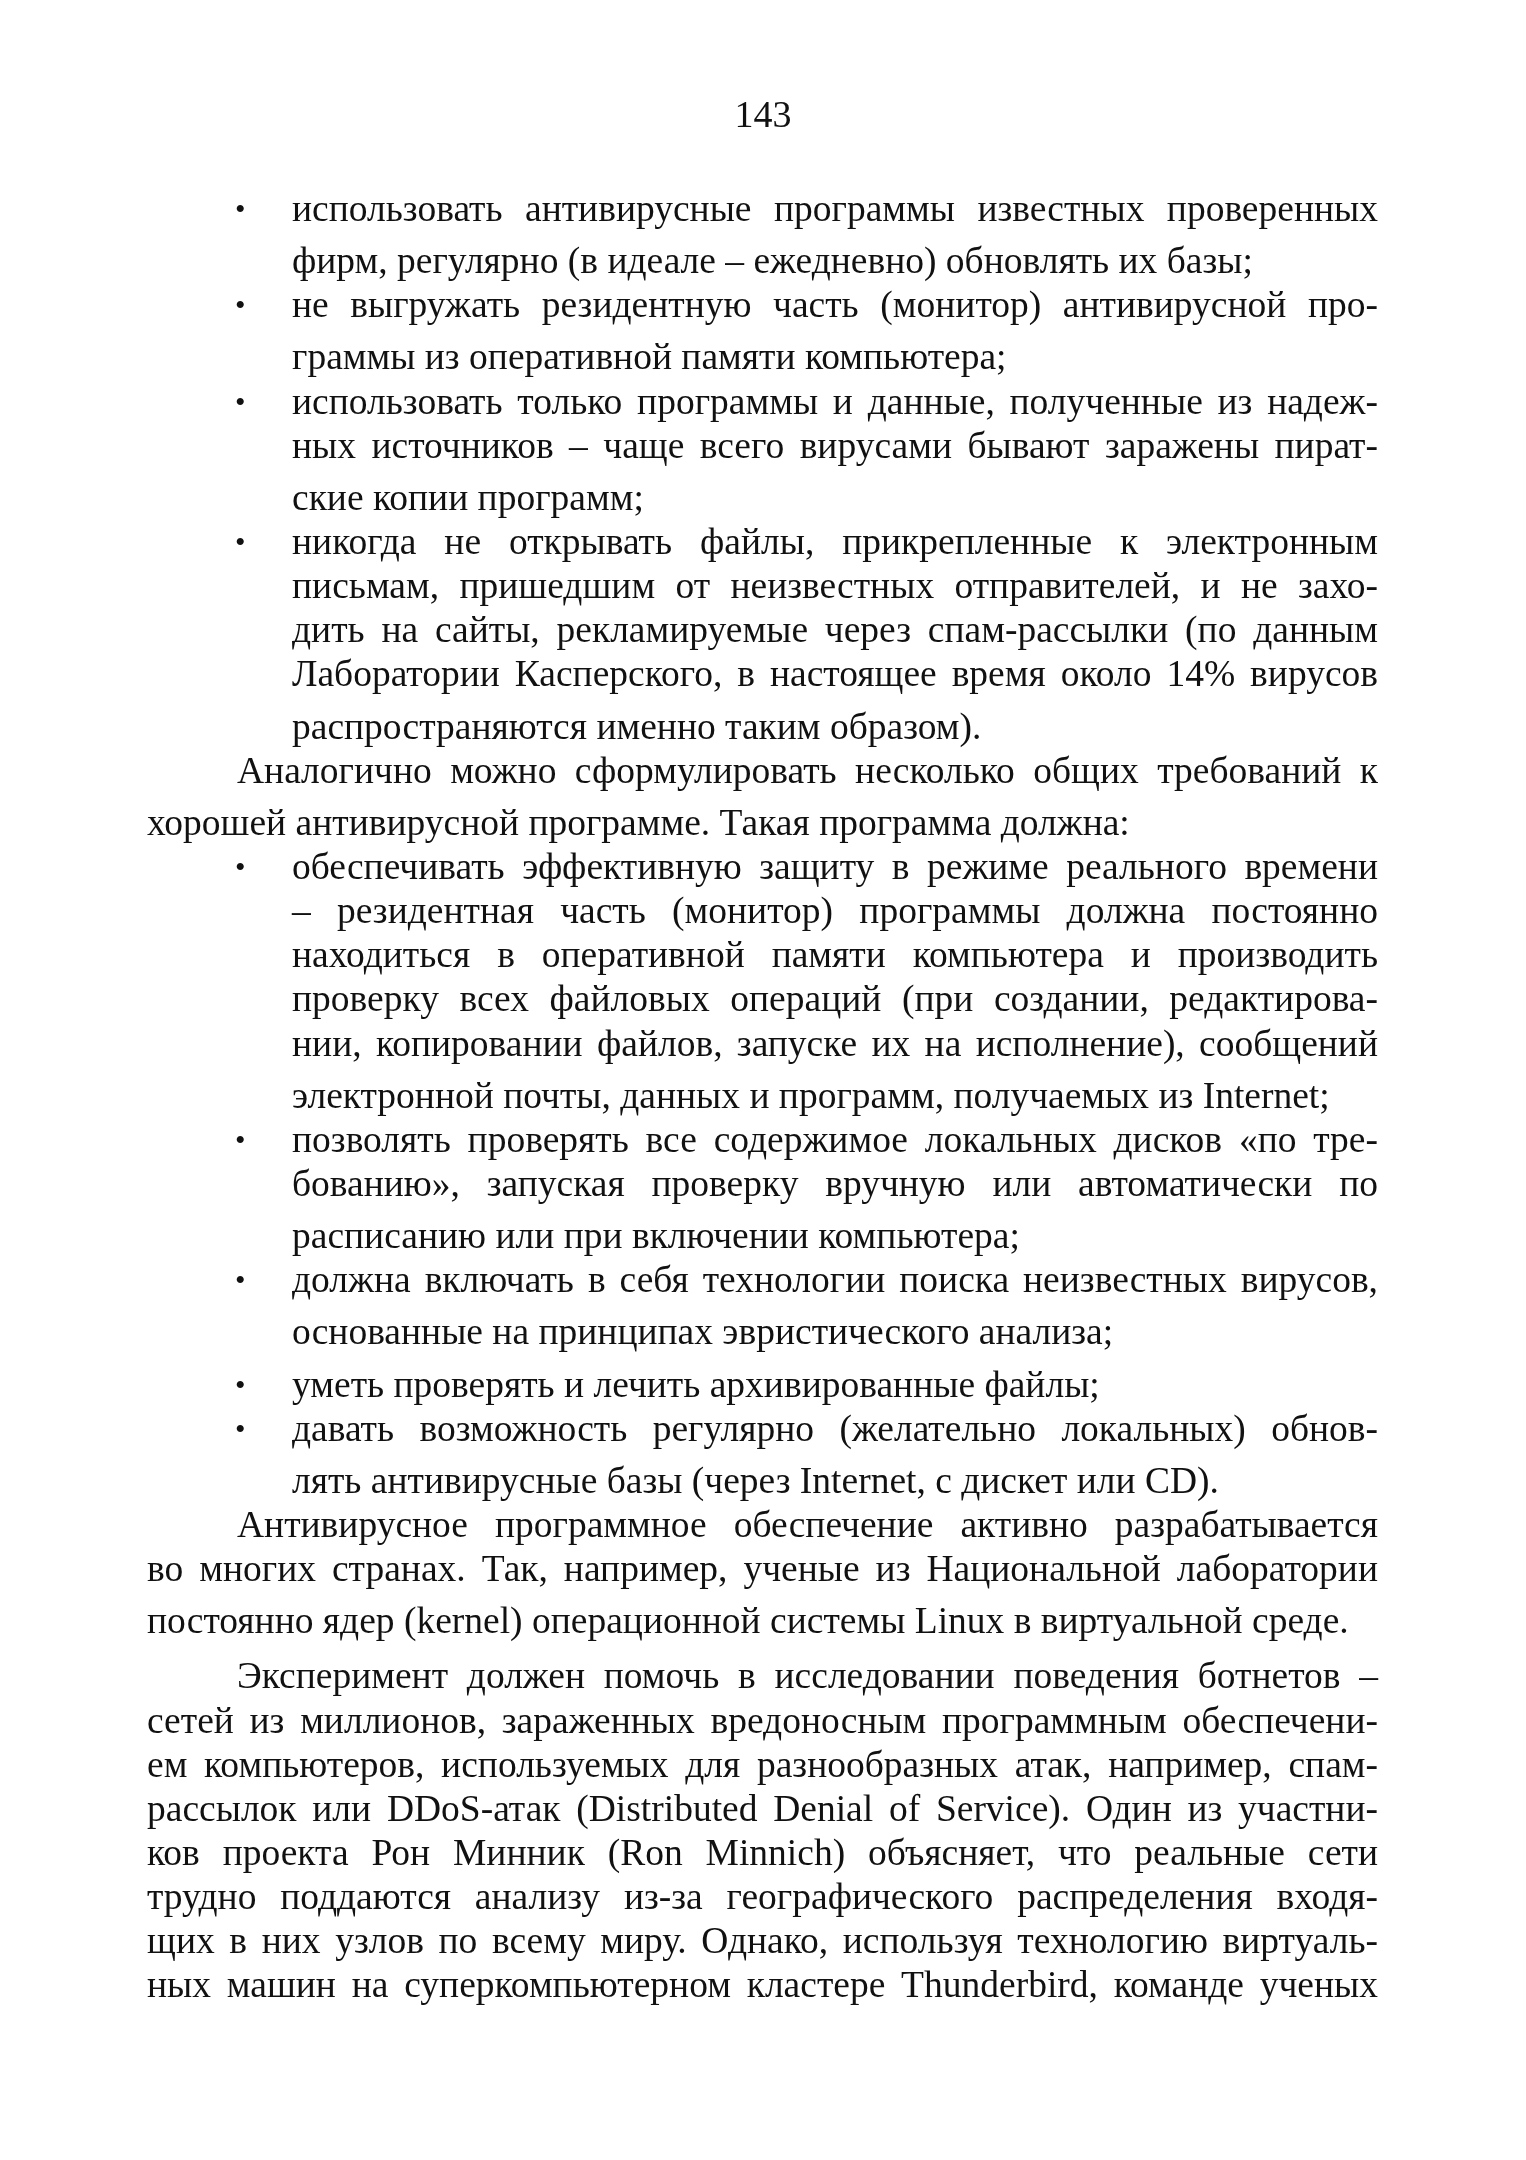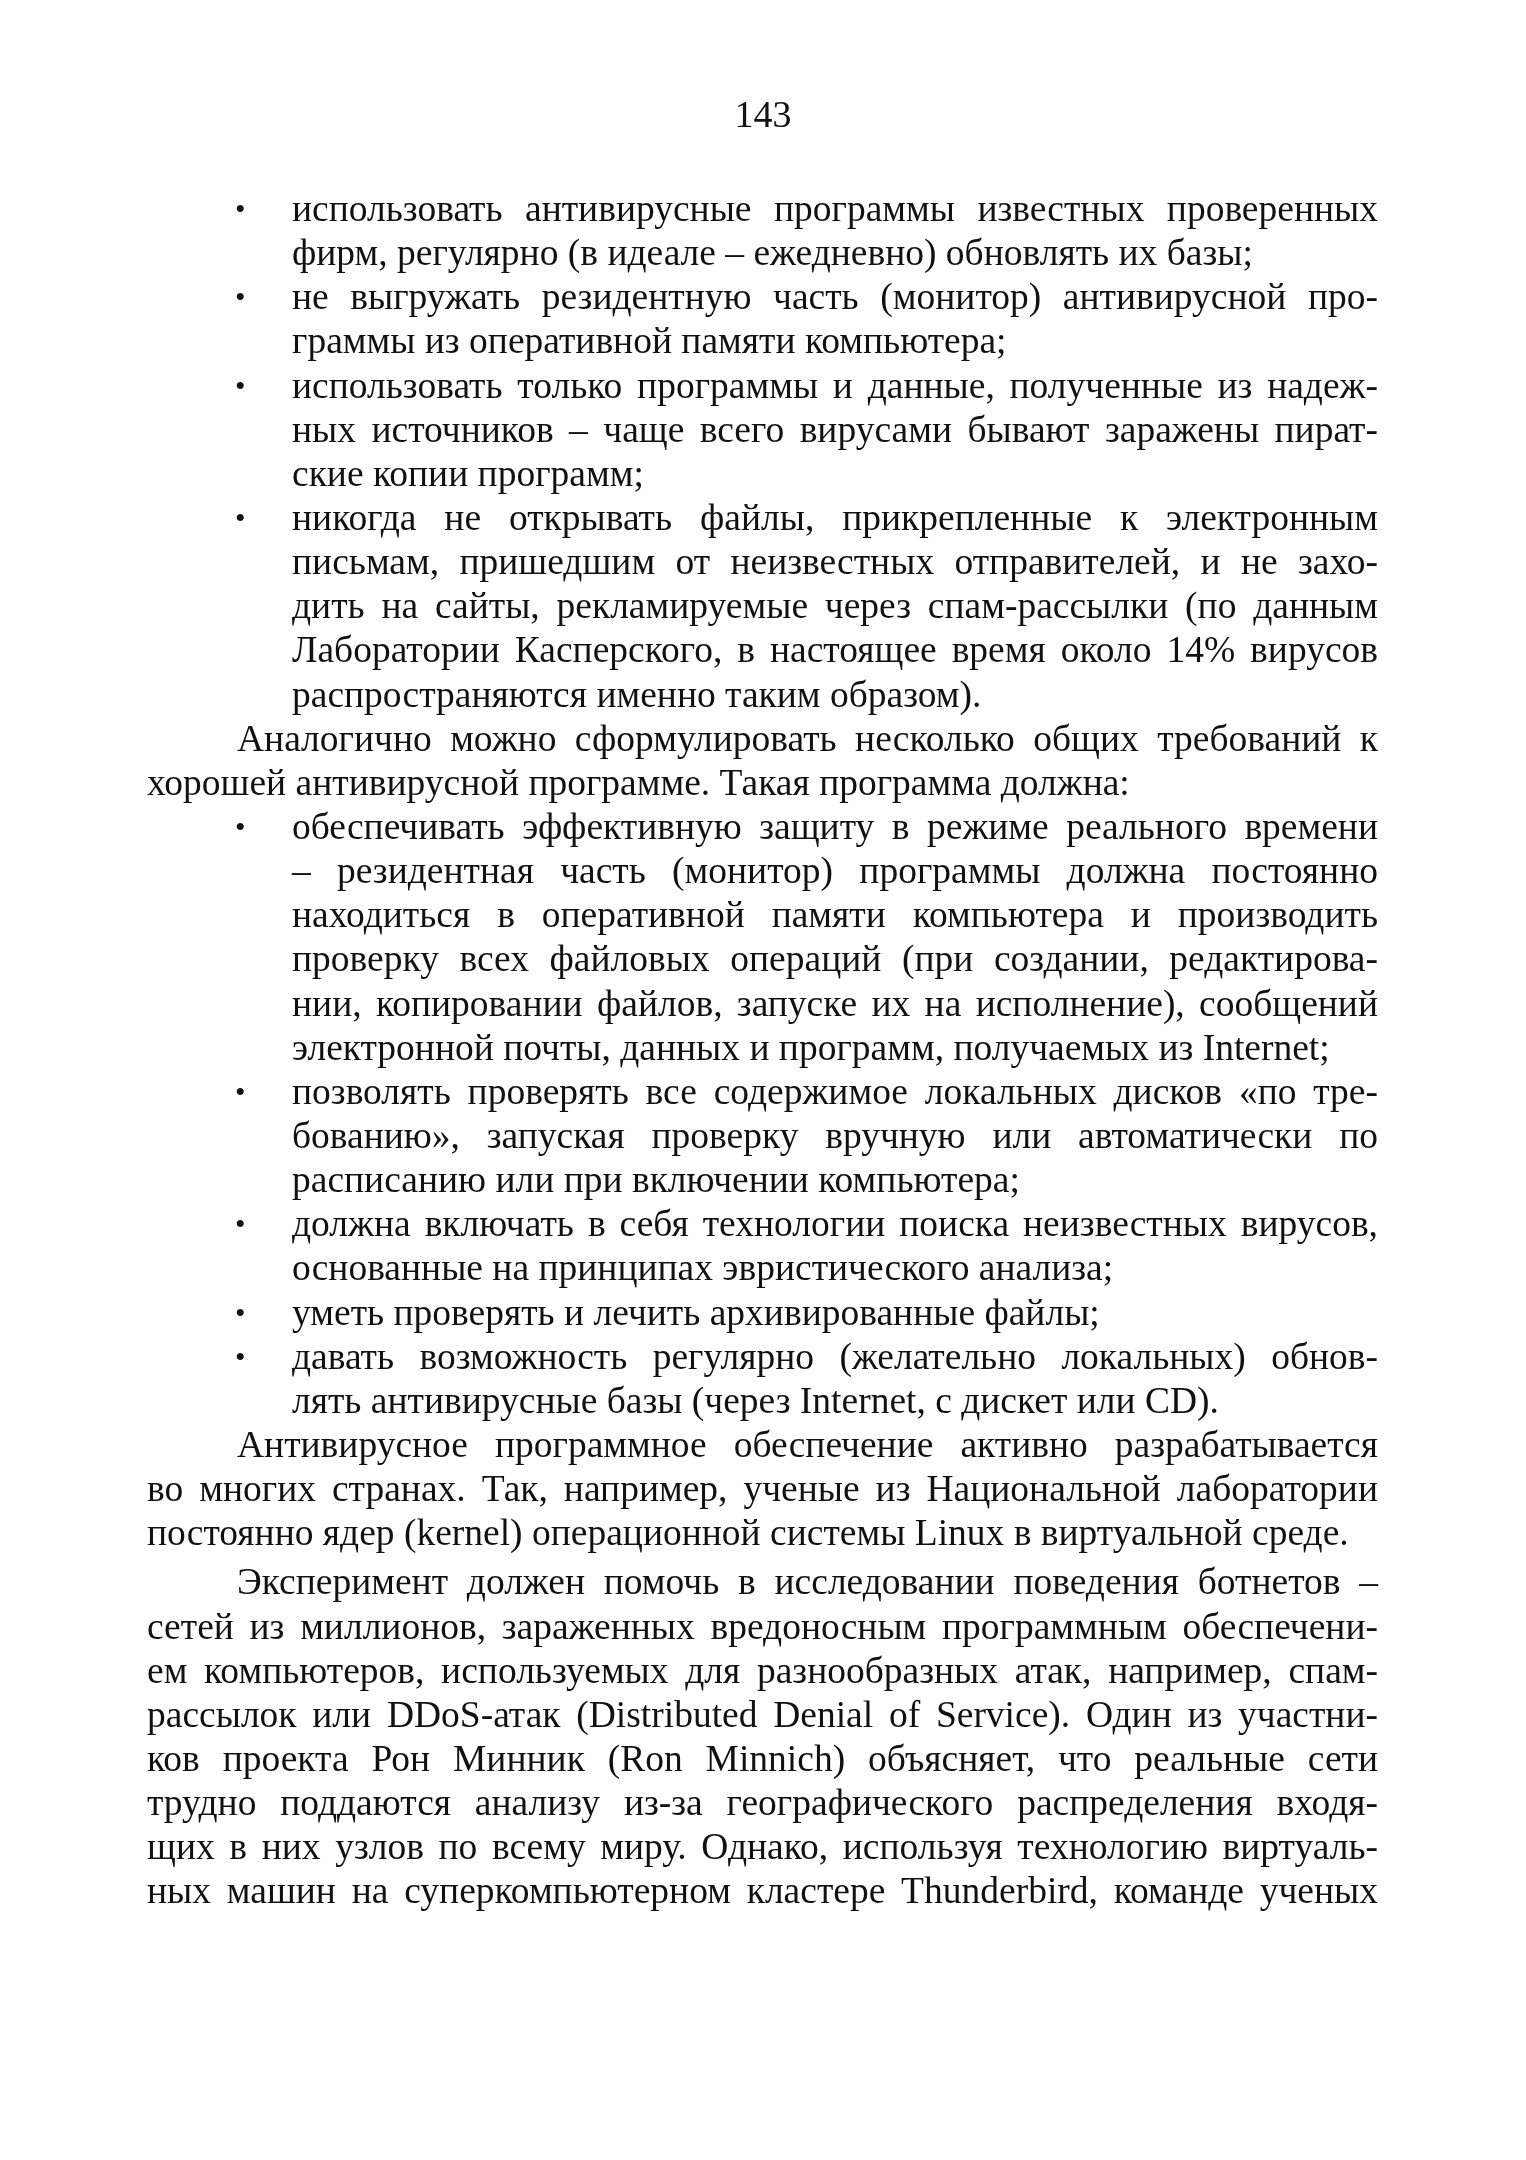--- a/index.html
+++ b/index.html
@@ -3,27 +3,27 @@
 <meta charset="utf-8">
 <style>
   html, body { margin: 0; padding: 0; background: #ffffff; }
   body { width: 1526px; height: 2160px; position: relative; overflow: hidden;
          font-family: "Liberation Serif", "DejaVu Serif", serif; color: #111111; }
   .page-number { position: absolute; top: 92px; left: 0; width: 1526px; text-align: center;
                  font-size: 38px; line-height: 44px; }
   .body-text { position: absolute; left: 147px; top: 187px; width: 1231px; font-size: 37.5px; }
   .line { height: 44.15px; line-height: 44.15px; white-space: nowrap; overflow: visible;
           text-align: justify; text-align-last: justify; }
-  .line.last { text-align-last: left; }
+  .line.last { text-align-last: left; margin-top: 8px; }
   .item { position: relative; padding-left: 145px; }
   .bullet { position: absolute; left: 88px; top: 0; height: 44.15px; line-height: 44.15px;
             font-size: 30px; }
   .para { }
   .para .line.first { padding-left: 90px; }
-  .para.spaced { margin-top: 5px; }
+  .para.spaced { margin-top: 11px; }
 </style>
 </head>
 <body>
 
 <div class="page-number">143</div>
 
 <div class="body-text">
 
   <div>
     <div class="item">

